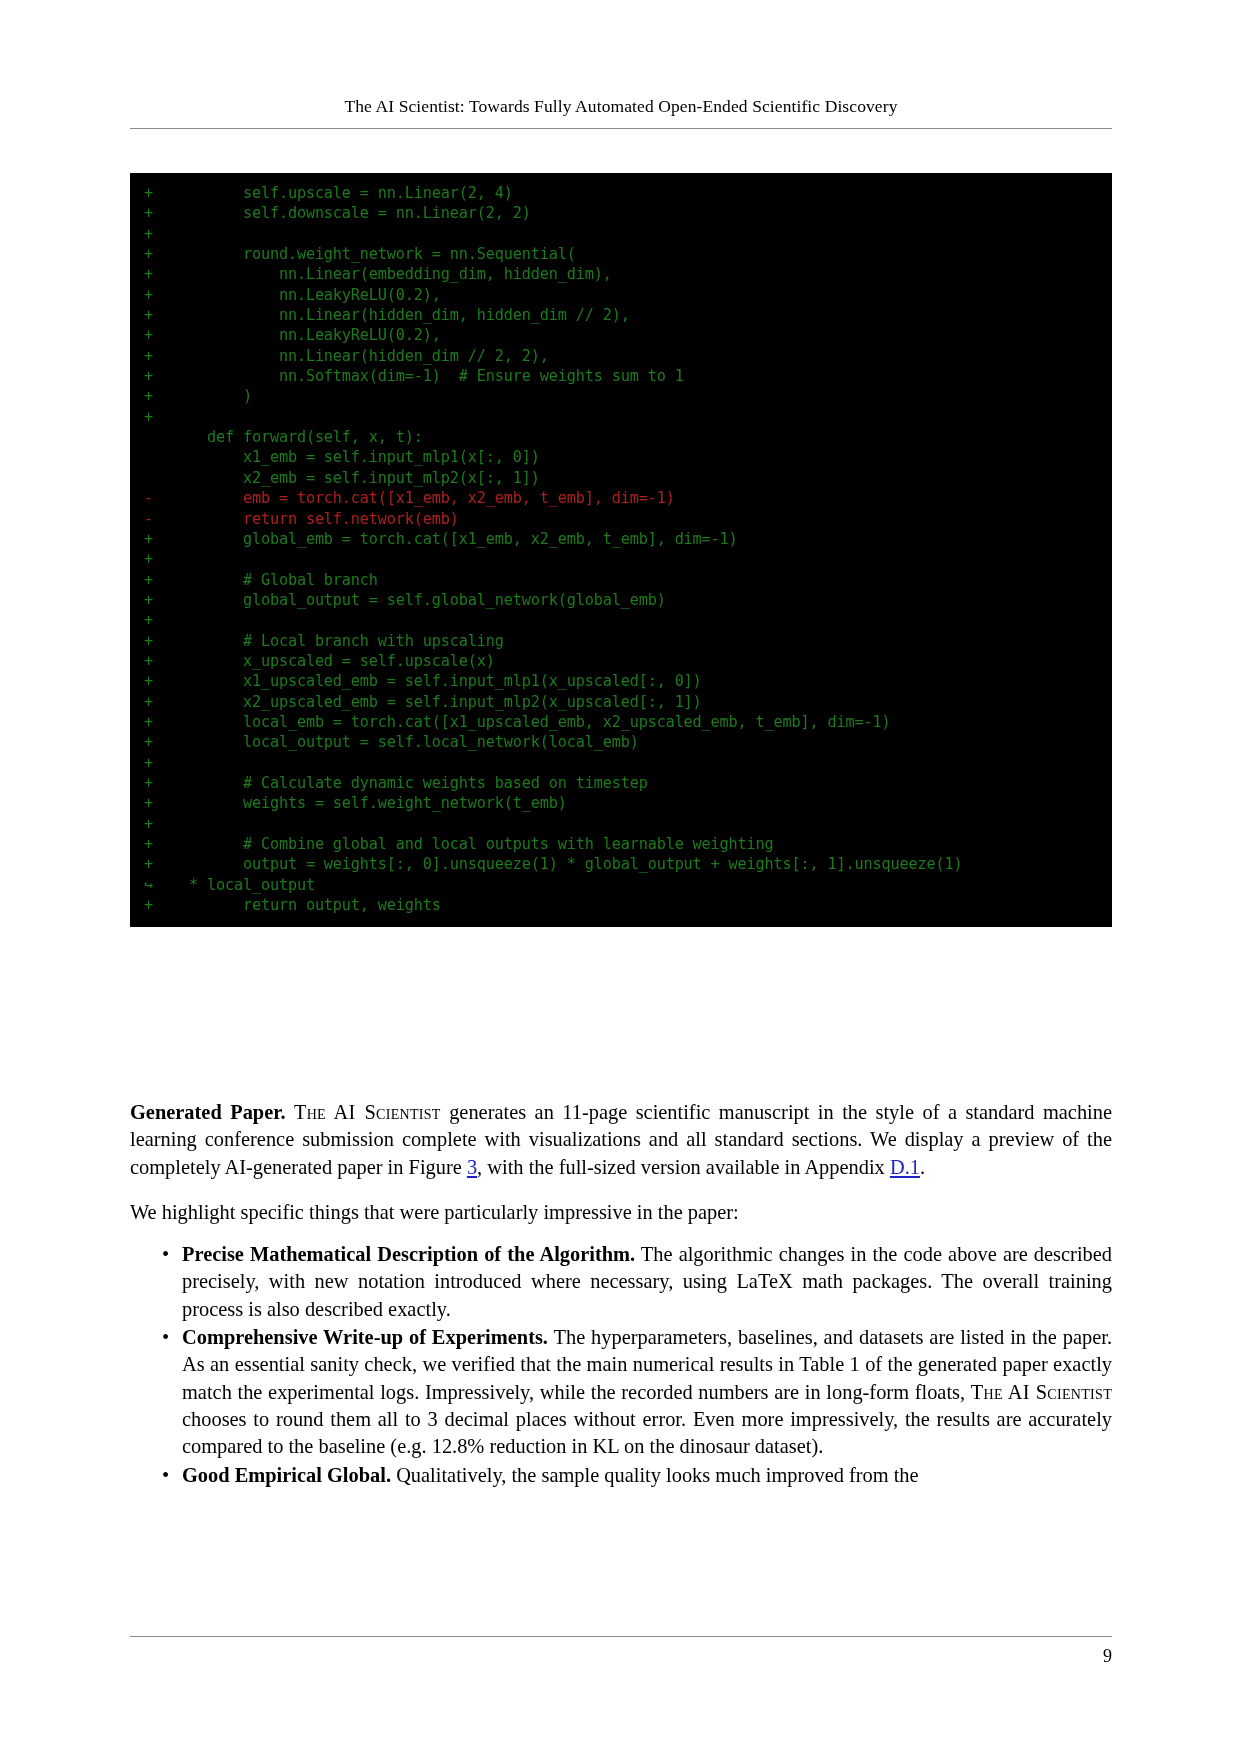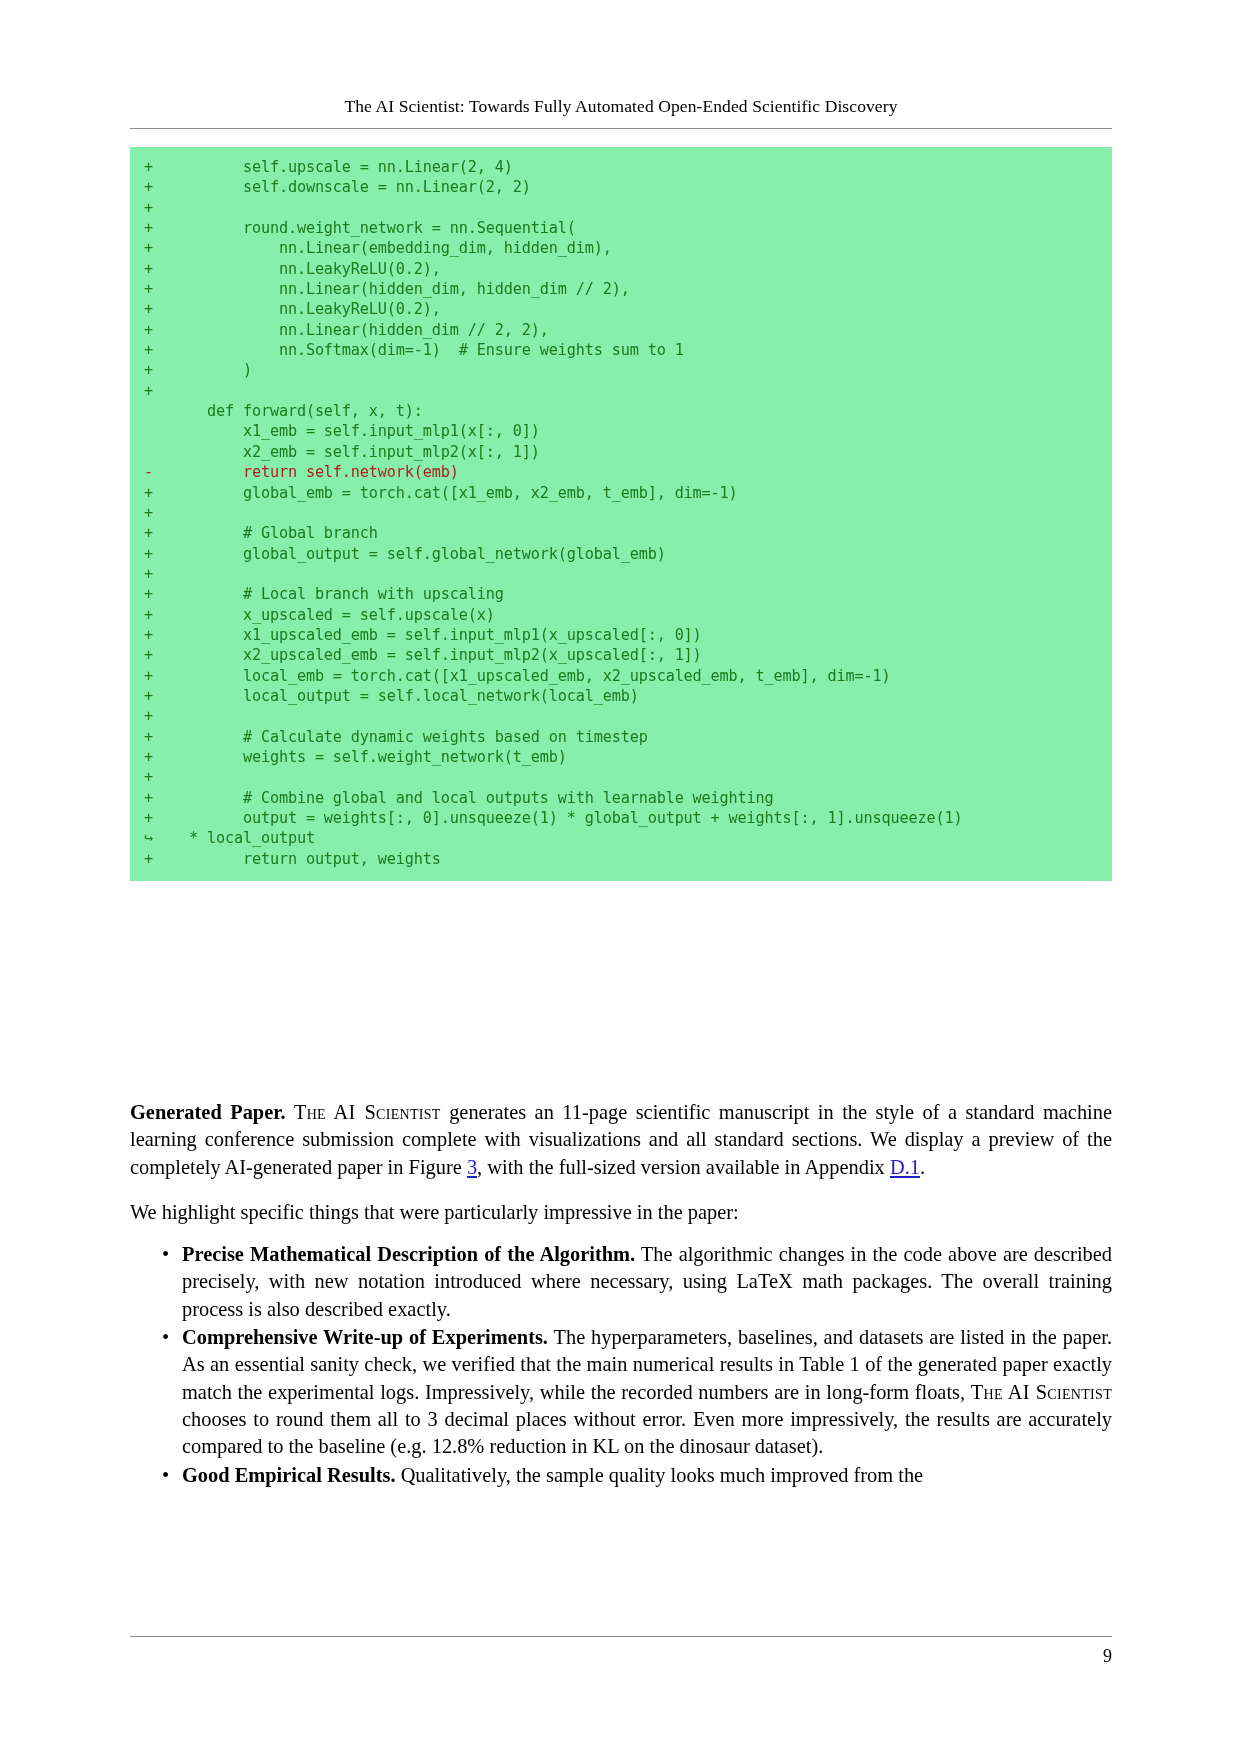--- a/index.html
+++ b/index.html
@@ -39,24 +39,24 @@
   }
   .header-rule {
     margin-top: 11px;
     border-top: 1.6px solid #8c8c8c;
     width: 100%;
   }
 
   
   .code-block {
     position: absolute;
-    top: 147px;
-    left: 130px;
-    width: 982px;
-    background: #86efac;
+    top: 173px;
+    left: 130px;
+    width: 982px;
+    background: #000000;
     padding: 10px 0 12px 0;
     box-sizing: border-box;
   }
   .code-line {
     font-family: "DejaVu Sans Mono", monospace;
     font-size: 15.2px;
     line-height: 20.35px;
     white-space: pre;
     padding-left: 14px;
     letter-spacing: -0.15px;
@@ -146,20 +146,21 @@
       <div class="code-line add">+              nn.LeakyReLU(0.2),</div>
       <div class="code-line add">+              nn.Linear(hidden_dim, hidden_dim // 2),</div>
       <div class="code-line add">+              nn.LeakyReLU(0.2),</div>
       <div class="code-line add">+              nn.Linear(hidden_dim // 2, 2),</div>
       <div class="code-line add">+              nn.Softmax(dim=-1)  # Ensure weights sum to 1</div>
       <div class="code-line add">+          )</div>
       <div class="code-line add">+  </div>
       <div class="code-line ctx">       def forward(self, x, t):</div>
       <div class="code-line ctx">           x1_emb = self.input_mlp1(x[:, 0])</div>
       <div class="code-line ctx">           x2_emb = self.input_mlp2(x[:, 1])</div>
+      <div class="code-line del">-          emb = torch.cat([x1_emb, x2_emb, t_emb], dim=-1)</div>
       <div class="code-line del">-          return self.network(emb)</div>
       <div class="code-line add">+          global_emb = torch.cat([x1_emb, x2_emb, t_emb], dim=-1)</div>
       <div class="code-line add">+  </div>
       <div class="code-line add">+          # Global branch</div>
       <div class="code-line add">+          global_output = self.global_network(global_emb)</div>
       <div class="code-line add">+  </div>
       <div class="code-line add">+          # Local branch with upscaling</div>
       <div class="code-line add">+          x_upscaled = self.upscale(x)</div>
       <div class="code-line add">+          x1_upscaled_emb = self.input_mlp1(x_upscaled[:, 0])</div>
       <div class="code-line add">+          x2_upscaled_emb = self.input_mlp2(x_upscaled[:, 1])</div>
@@ -188,21 +189,21 @@
       <li>
         <span class="bullet-dot">•</span>
         <span class="bold">Precise Mathematical Description of the Algorithm.</span><span> The algorithmic changes in the code above are described precisely, with new notation introduced where necessary, using LaTeX math packages. The overall training process is also described exactly.</span>
       </li>
       <li>
         <span class="bullet-dot">•</span>
         <span class="bold">Comprehensive Write-up of Experiments.</span><span> The hyperparameters, baselines, and datasets are listed in the paper. As an essential sanity check, we verified that the main numerical results in Table 1 of the generated paper exactly match the experimental logs. Impressively, while the recorded numbers are in long-form floats, </span><span class="sc">The AI Scientist</span><span> chooses to round them all to 3 decimal places without error. Even more impressively, the results are accurately compared to the baseline (e.g. 12.8% reduction in KL on the dinosaur dataset).</span>
       </li>
       <li>
         <span class="bullet-dot">•</span>
-        <span class="bold">Good Empirical Results.</span><span> Qualitatively, the sample quality looks much improved from the</span>
+        <span class="bold">Good Empirical Global.</span><span> Qualitatively, the sample quality looks much improved from the</span>
       </li>
     </ul>
 
   </div>
 
   <div class="footer-wrap">
     <div class="footer-rule"></div>
     <div class="footer-num">9</div>
   </div>
 

